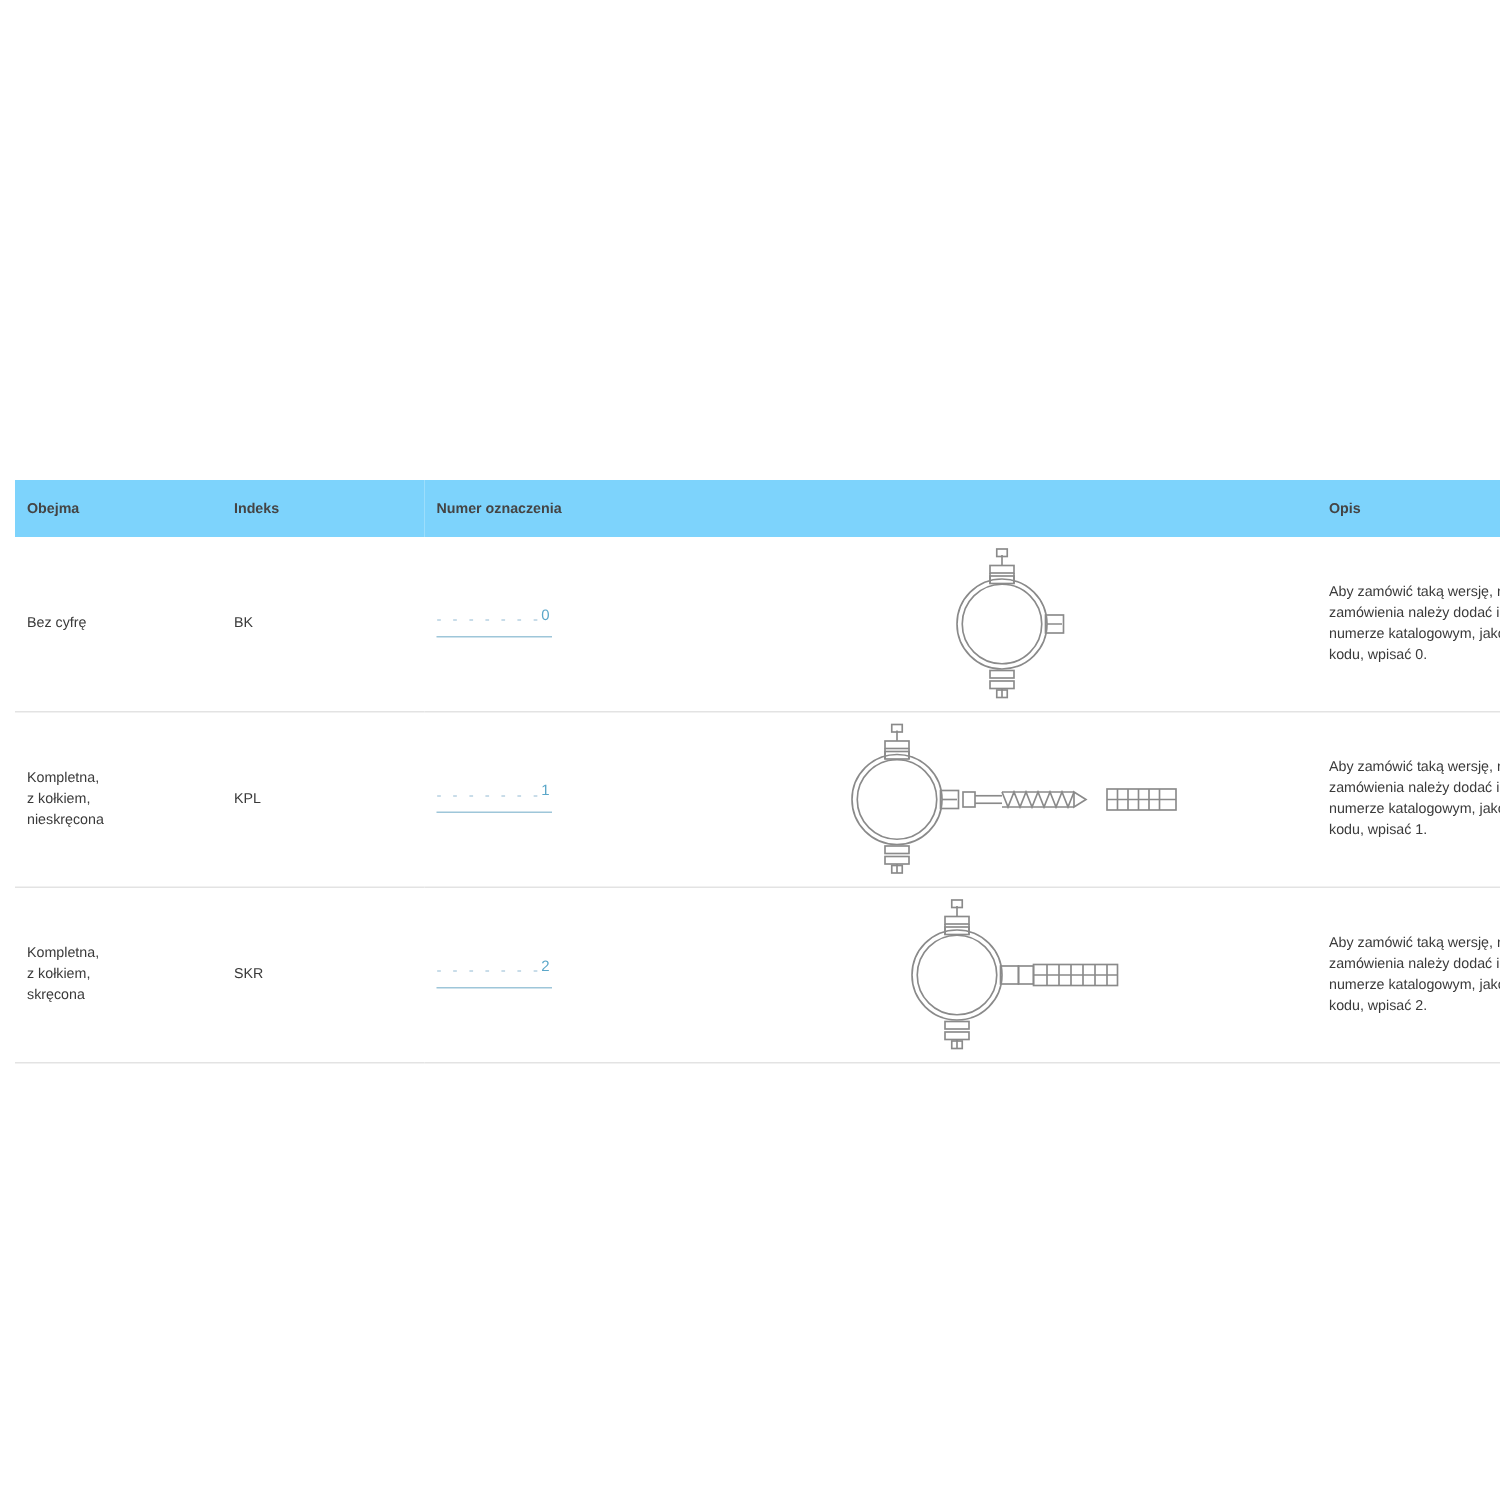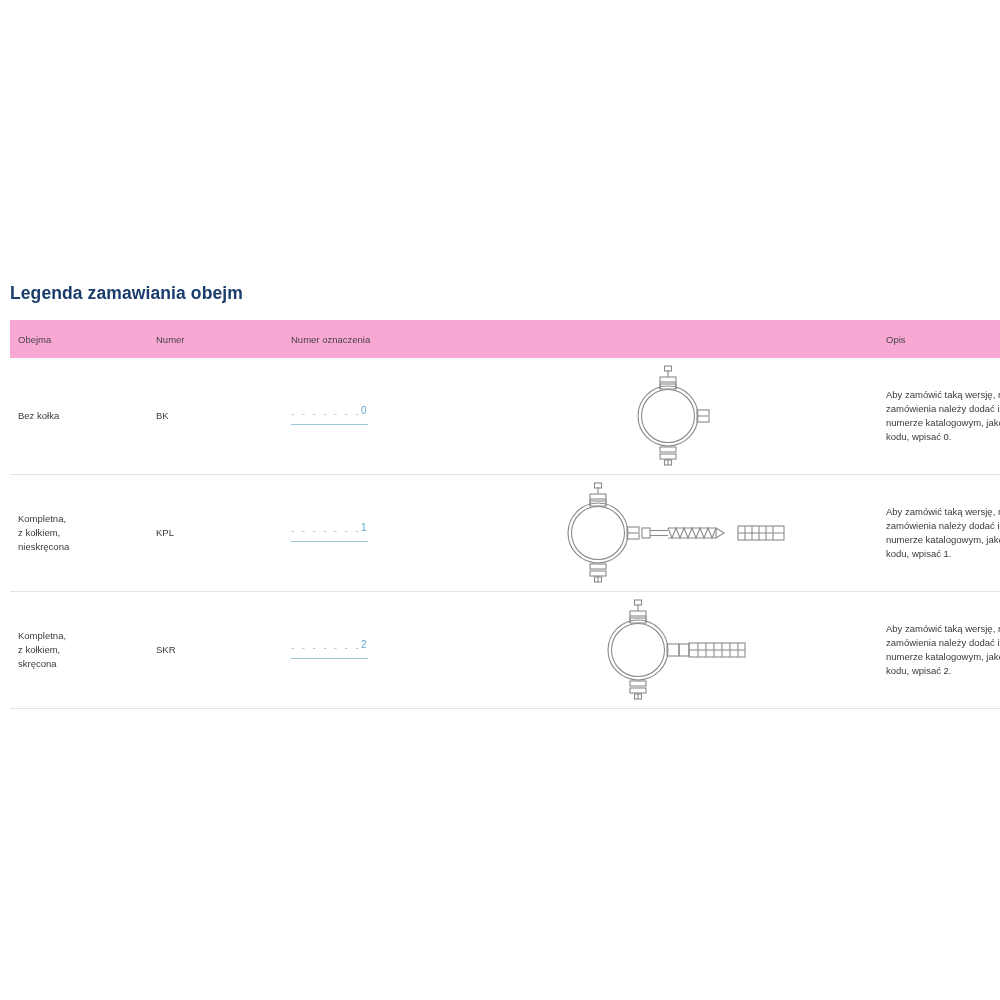--- a/index.html
+++ b/index.html
@@ -33,24 +33,24 @@
   }
   table.legend {
     position: absolute;
     left: 10px;
     top: 320px;
     width: 980px;
     border-collapse: collapse;
     table-layout: fixed;
   }
   table.legend thead th {
-    background: #f9a8d4;
+    background: #7dd3fc;
     height: 38px;
     font-size: 9.5px;
-    font-weight: normal;
+    font-weight: bold;
     color: #444444;
     text-align: left;
     padding: 0 0 0 8px;
     vertical-align: middle;
   }
   table.legend tbody td {
     border-bottom: 1px solid #e3e3e3;
     height: 116px;
     vertical-align: middle;
     font-size: 9.5px;
@@ -111,43 +111,42 @@
     justify-content: center;
     height: 116px;
   }
   svg { display: block; }
 </style>
 </head>
 <body>
 
 <div class="page">
 
-  <div class="legend-title">Legenda zamawiania obejm</div>
 
   <table class="legend">
     <colgroup>
       <col class="col-obejma">
       <col class="col-indeks">
       <col class="col-numer">
       <col class="col-rys">
       <col class="col-opis">
     </colgroup>
     <thead>
       <tr>
         <th>Obejma</th>
-        <th>Numer</th>
+        <th>Indeks</th>
         <th>Numer oznaczenia</th>
         <th></th>
         <th>Opis</th>
       </tr>
     </thead>
     <tbody>
 
       <tr>
-        <td class="cell-obejma">Bez kołka</td>
+        <td class="cell-obejma">Bez cyfrę</td>
         <td>BK</td>
         <td class="cell-numer">
           <span class="catno">
             <span class="dashes">- - - - - - -</span><span class="digit">0</span>
             <span class="underline"></span>
           </span>
         </td>
         <td class="cell-rys">
           <div class="drawing-wrap">
             <svg width="120" height="110" viewBox="0 0 120 110">

